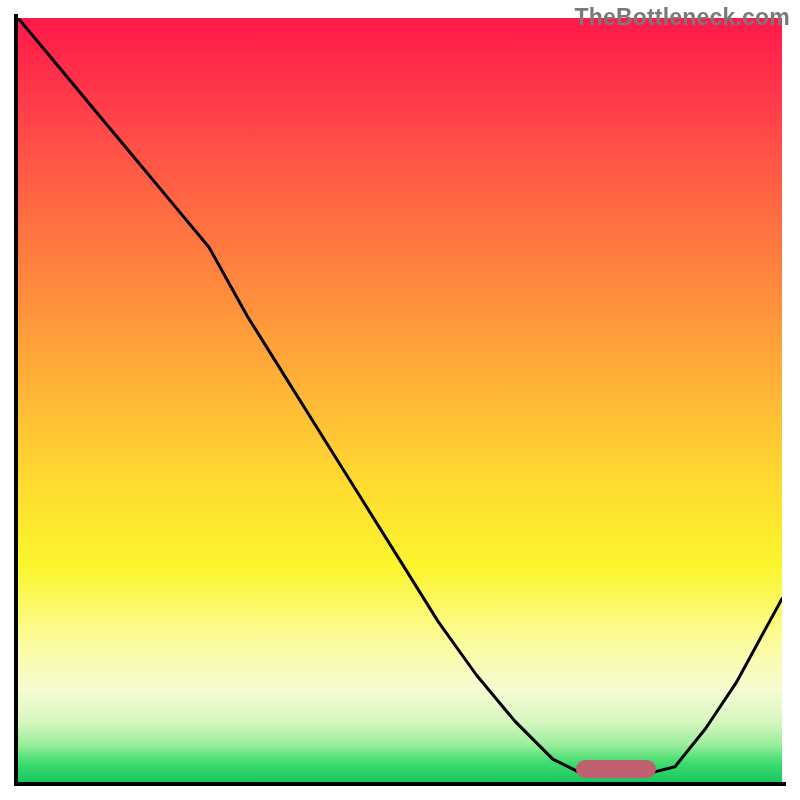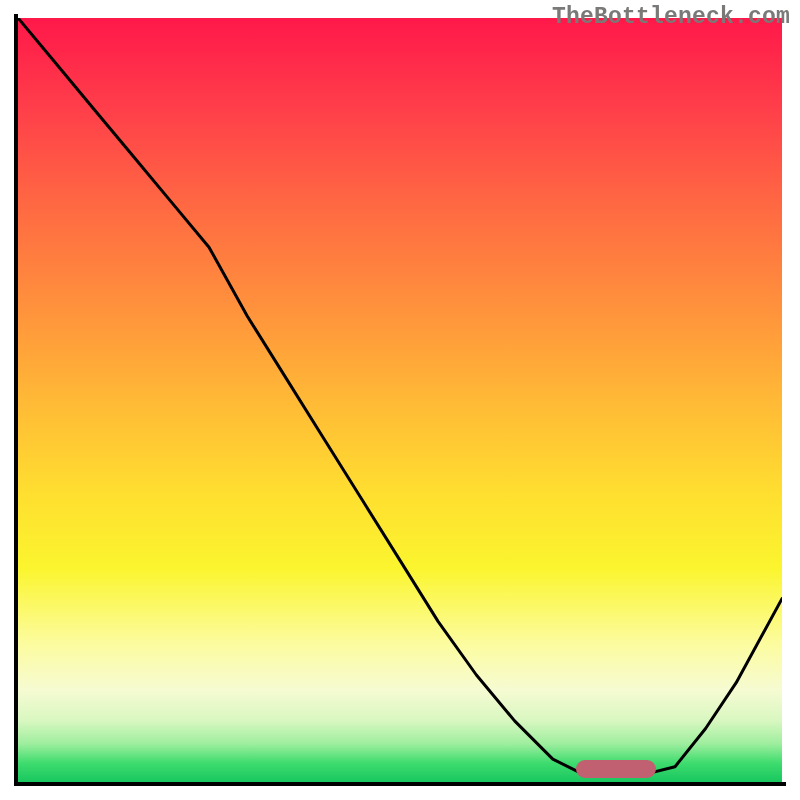--- a/index.html
+++ b/index.html
@@ -43,21 +43,21 @@
   }
   .marker {
     position: absolute;
     border-radius: 9px;
     background: #c06070;
   }
   .watermark {
     position: absolute;
     top: 4px;
     right: 10px;
-    font-family: Liberation Mono, monospace;
+    font-family: Liberation Sans, sans-serif;
     font-size: 23px;
     font-weight: 600;
     letter-spacing: 0.2px;
     color: #7a7978;
     user-select: none;
   }
 </style>
 </head>
 <body>
 

